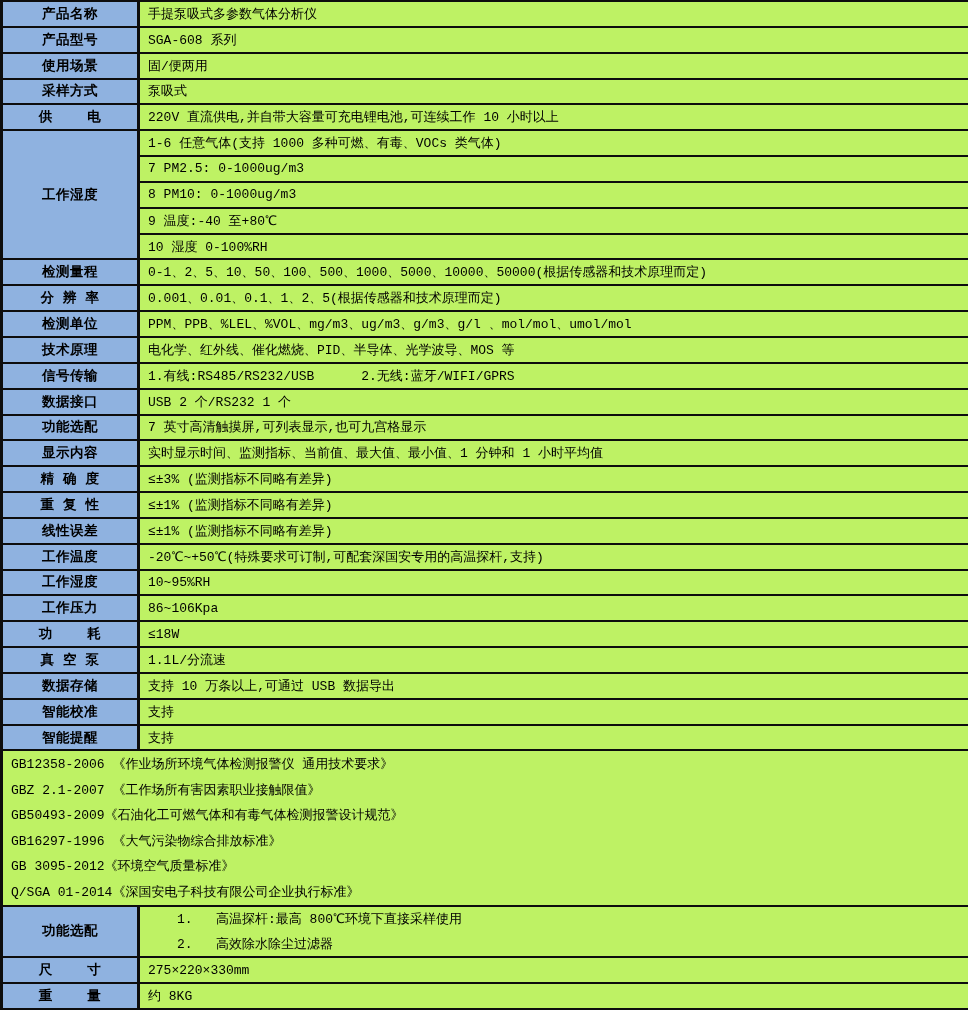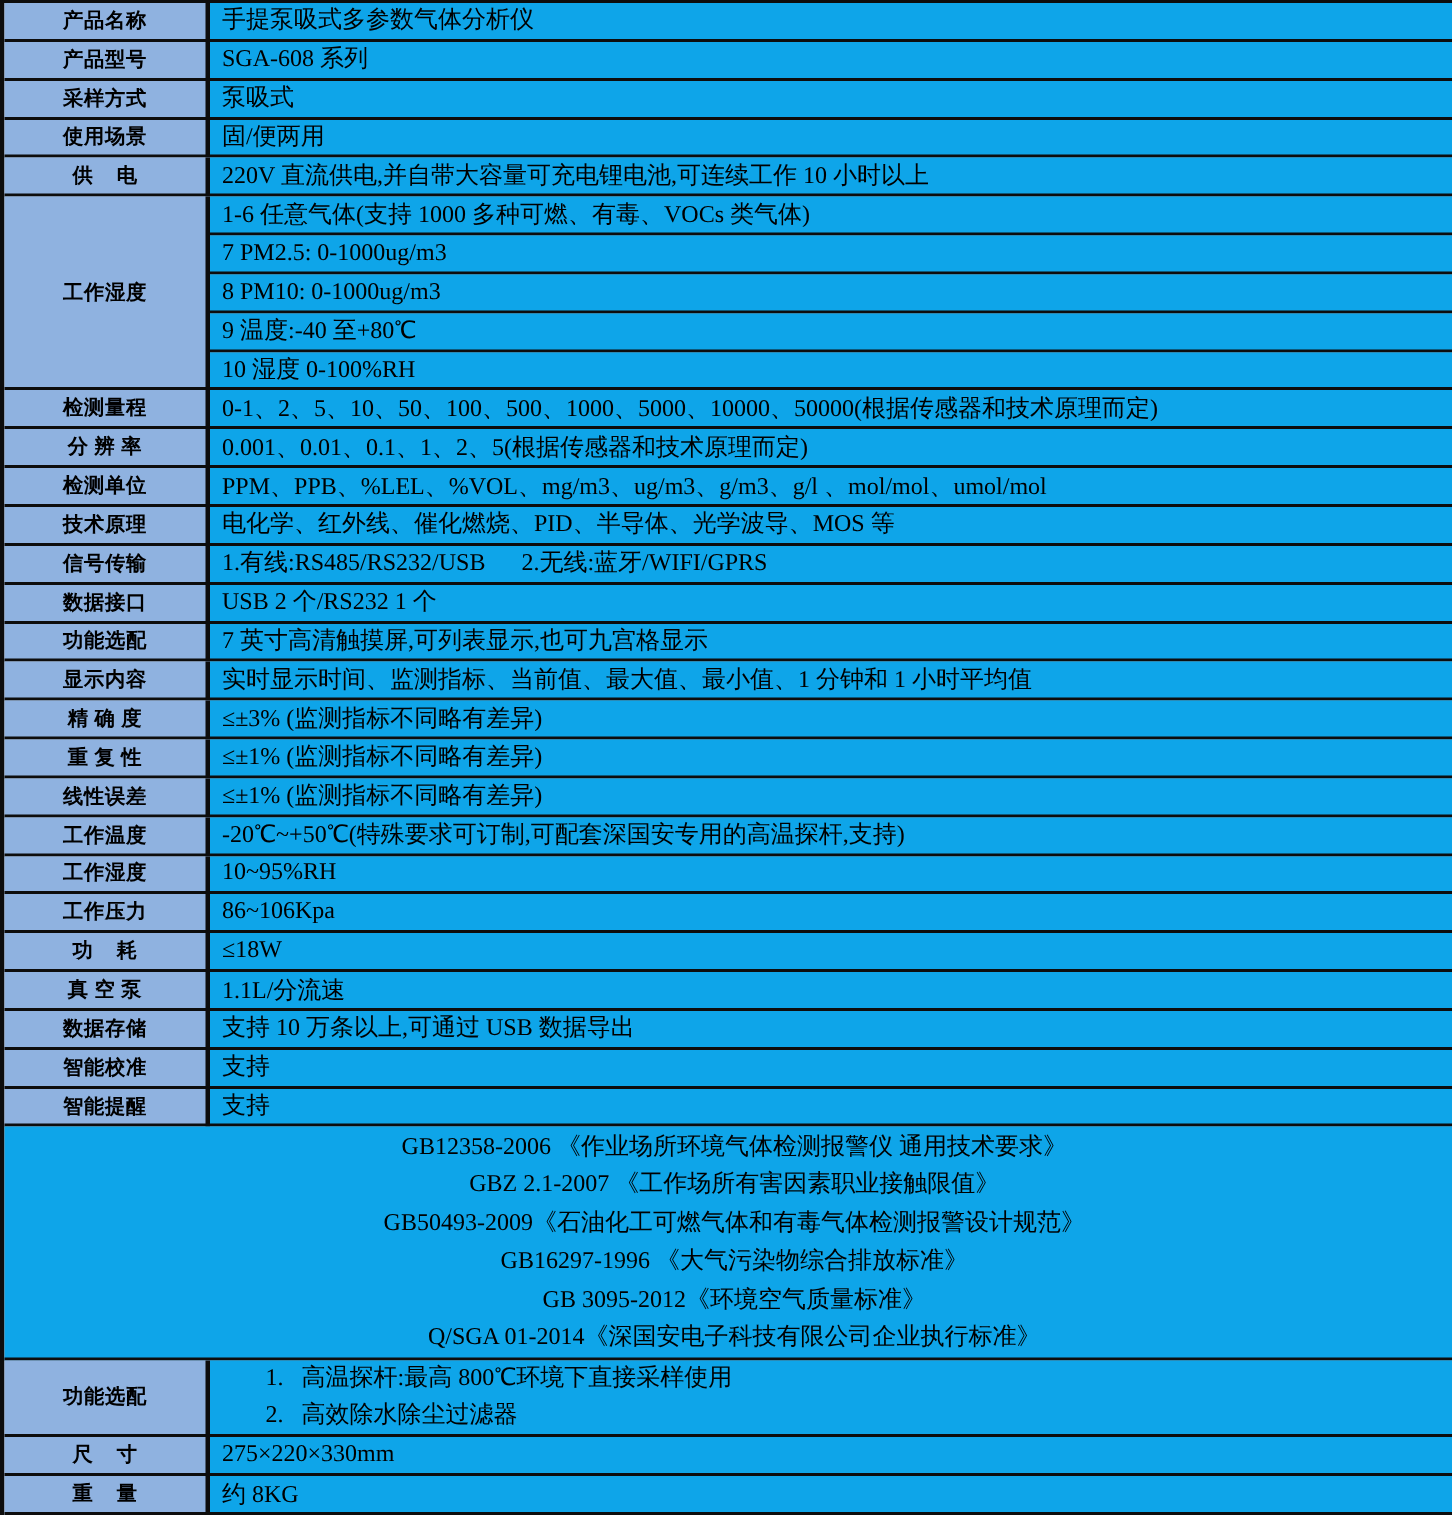--- a/index.html
+++ b/index.html
@@ -1,40 +1,40 @@
 <!DOCTYPE html>
 <html><head>
 <meta charset="utf-8">
 <style>
   html,body{margin:0;padding:0;background:#ffffff;}
   .table{
     --u:25.85px;
     width:968px;height:1010px;box-sizing:border-box;
     border-top:2px solid #0d0d0d;border-left:3px solid #0d0d0d;
-    font-family:Liberation Serif, serif;color:#000;
+    font-family:Liberation Mono, monospace;color:#000;
   }
   .row{display:flex;width:100%;}
   .label{
     flex:0 0 137px;box-sizing:border-box;
     background:#8FB2E0;
     border-right:3px solid #0d0d0d;border-bottom:2px solid #0d0d0d;
     display:flex;align-items:center;justify-content:center;
     font-weight:bold;font-size:13.5px;white-space:pre;
     letter-spacing:0.5px;
   }
   .vals{flex:1;display:flex;flex-direction:column;min-width:0;}
   .val{
     height:var(--u);box-sizing:border-box;
-    background:#0ea5e9;
+    background:#bef264;
     border-bottom:2px solid #0d0d0d;
     display:flex;align-items:center;
-    padding-left:8px;font-size:16px;white-space:pre;overflow:hidden;
+    padding-left:8px;font-size:13px;white-space:pre;overflow:hidden;
   }
   .val.multi{flex-direction:column;align-items:stretch;padding-left:0;}
-  .val.u6{height:calc(var(--u) * 6);align-items:center;}
+  .val.u6{height:calc(var(--u) * 6);}
   .val.u2{height:calc(var(--u) * 2);padding-left:29px;}
   .val .line{flex:1;display:flex;align-items:center;padding-left:8px;}
 </style>
 </head>
 <body>
 
 <div class="table">
 
   <div class="row">
     <div class="label">产品名称</div>
@@ -44,30 +44,30 @@
   </div>
 
   <div class="row">
     <div class="label">产品型号</div>
     <div class="vals">
         <div class="val">SGA-608 系列</div>
       </div>
   </div>
 
   <div class="row">
+    <div class="label">使用场景</div>
+    <div class="vals">
+        <div class="val">固/便两用</div>
+      </div>
+  </div>
+
+  <div class="row">
     <div class="label">采样方式</div>
     <div class="vals">
         <div class="val">泵吸式</div>
-      </div>
-  </div>
-
-  <div class="row">
-    <div class="label">使用场景</div>
-    <div class="vals">
-        <div class="val">固/便两用</div>
       </div>
   </div>
 
   <div class="row">
     <div class="label">供    电</div>
     <div class="vals">
         <div class="val">220V 直流供电,并自带大容量可充电锂电池,可连续工作 10 小时以上</div>
       </div>
   </div>
 

